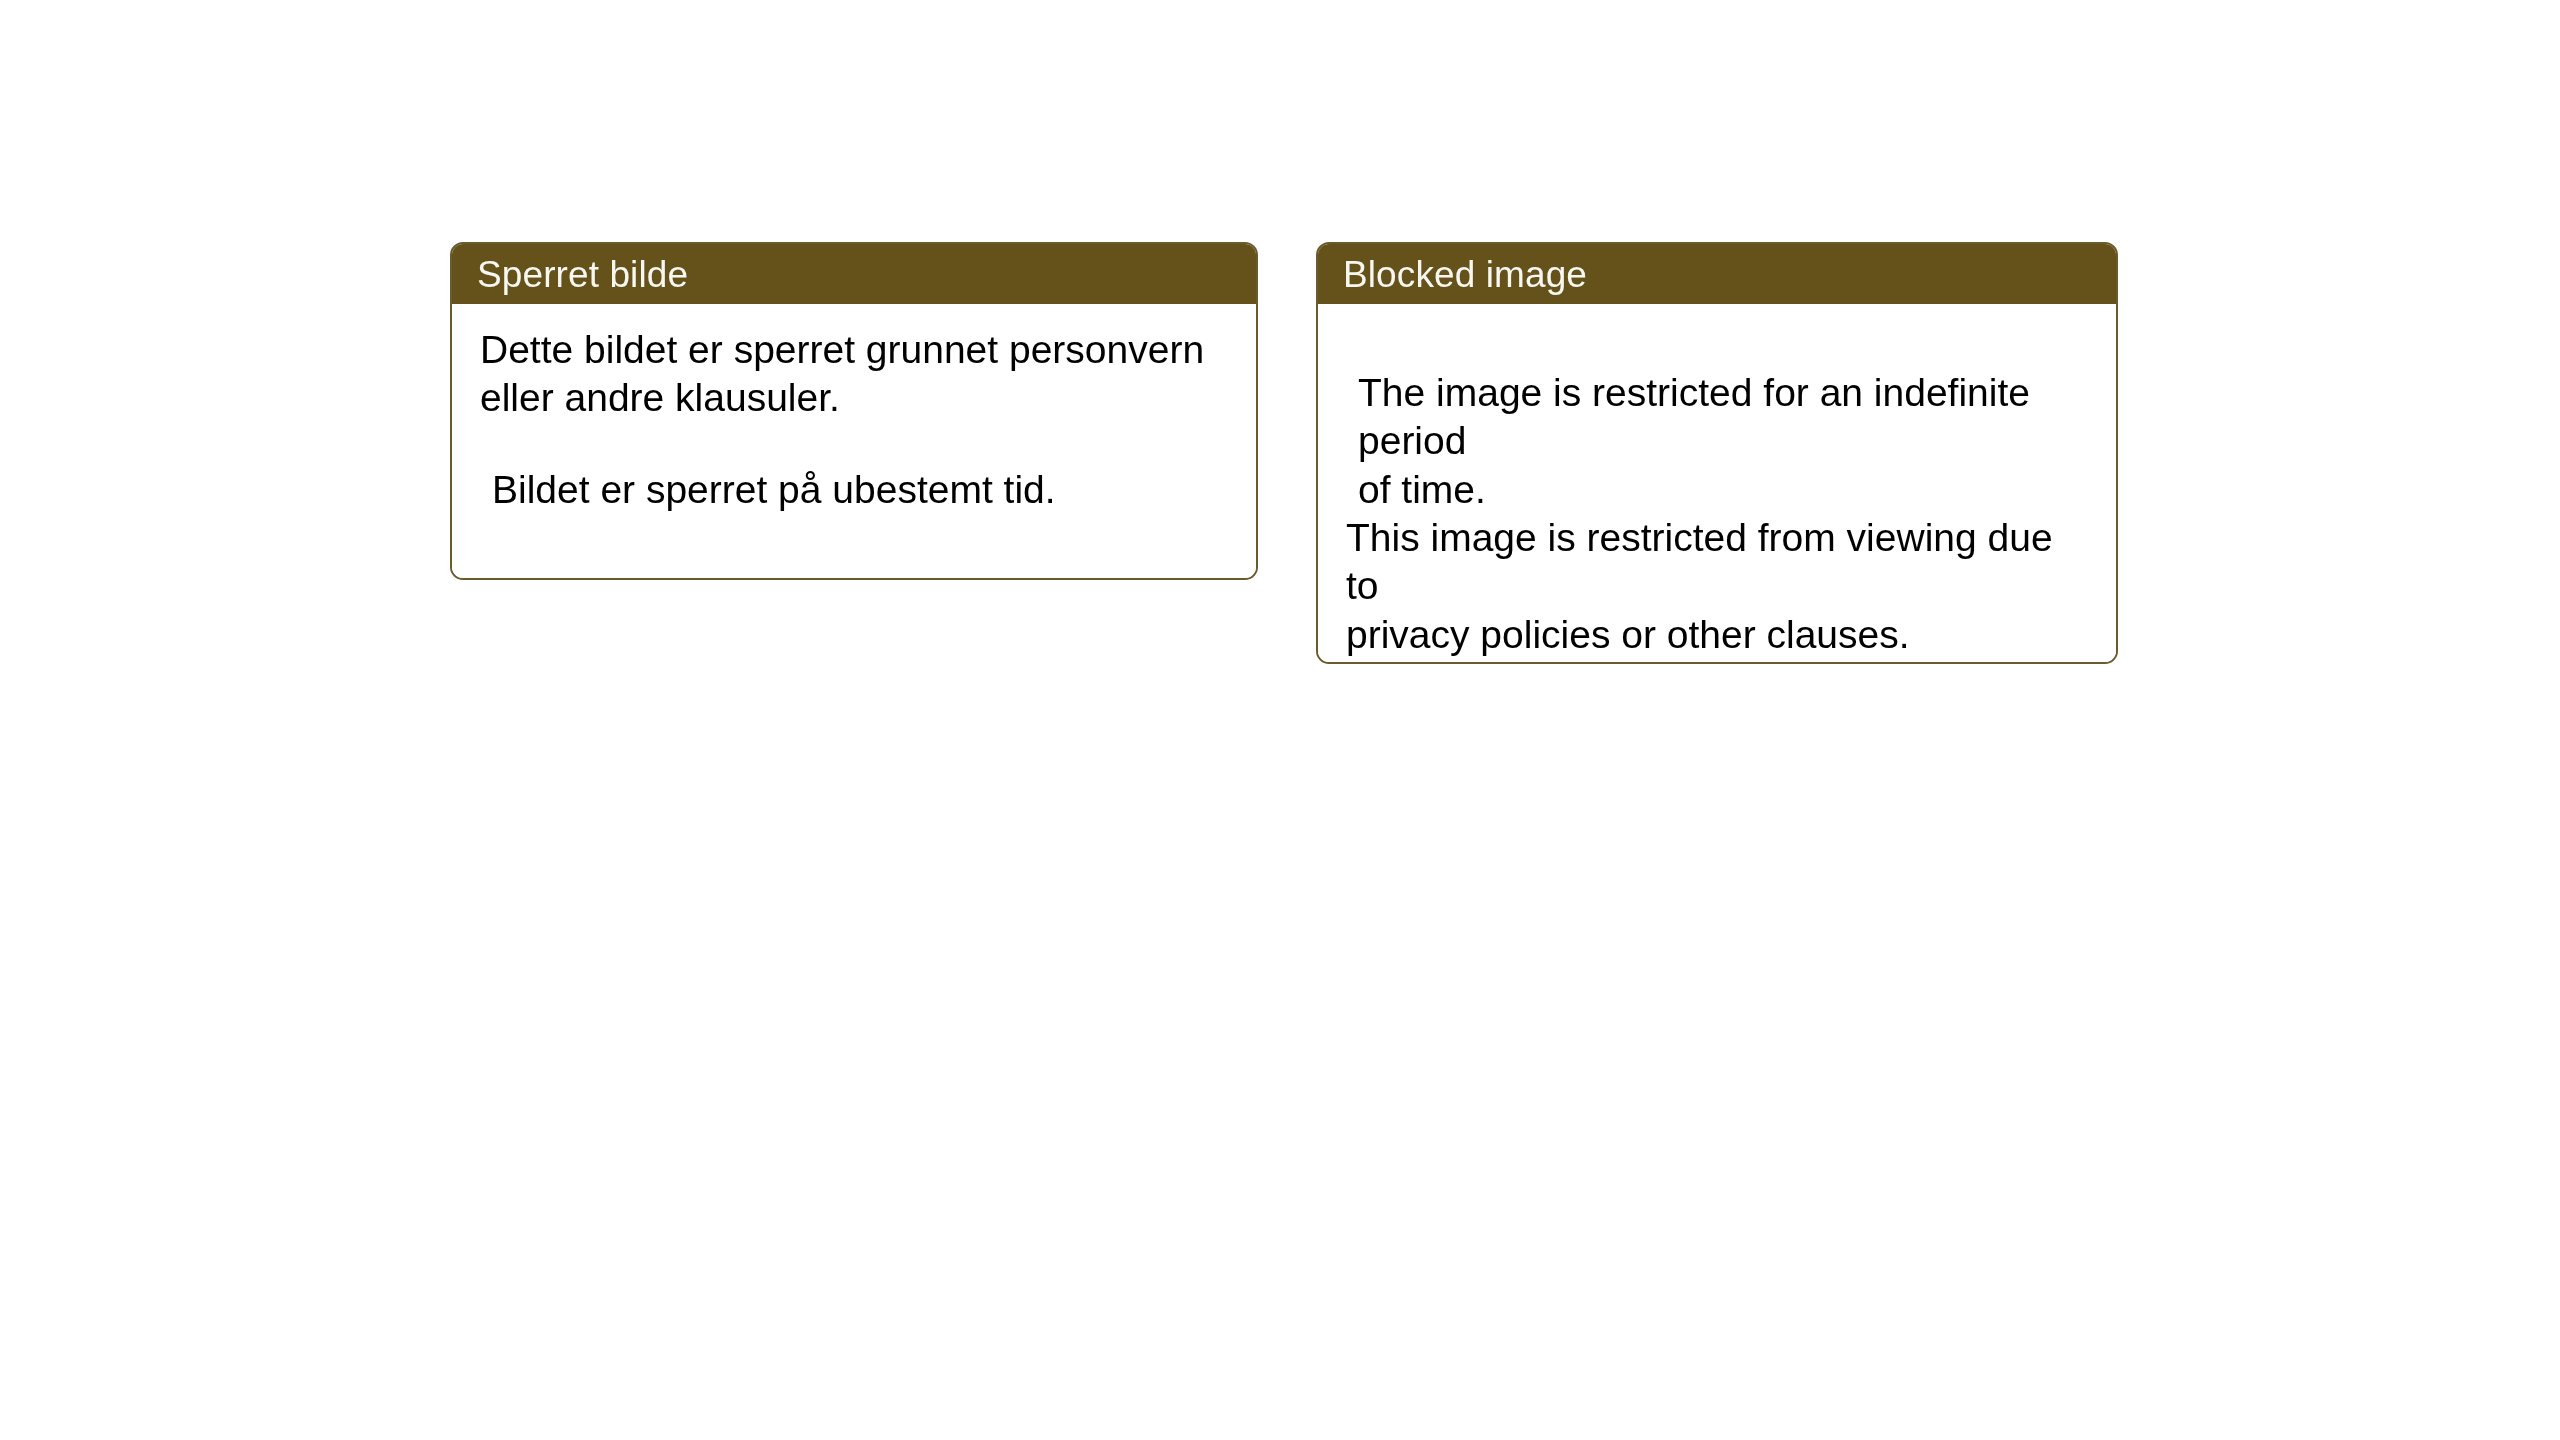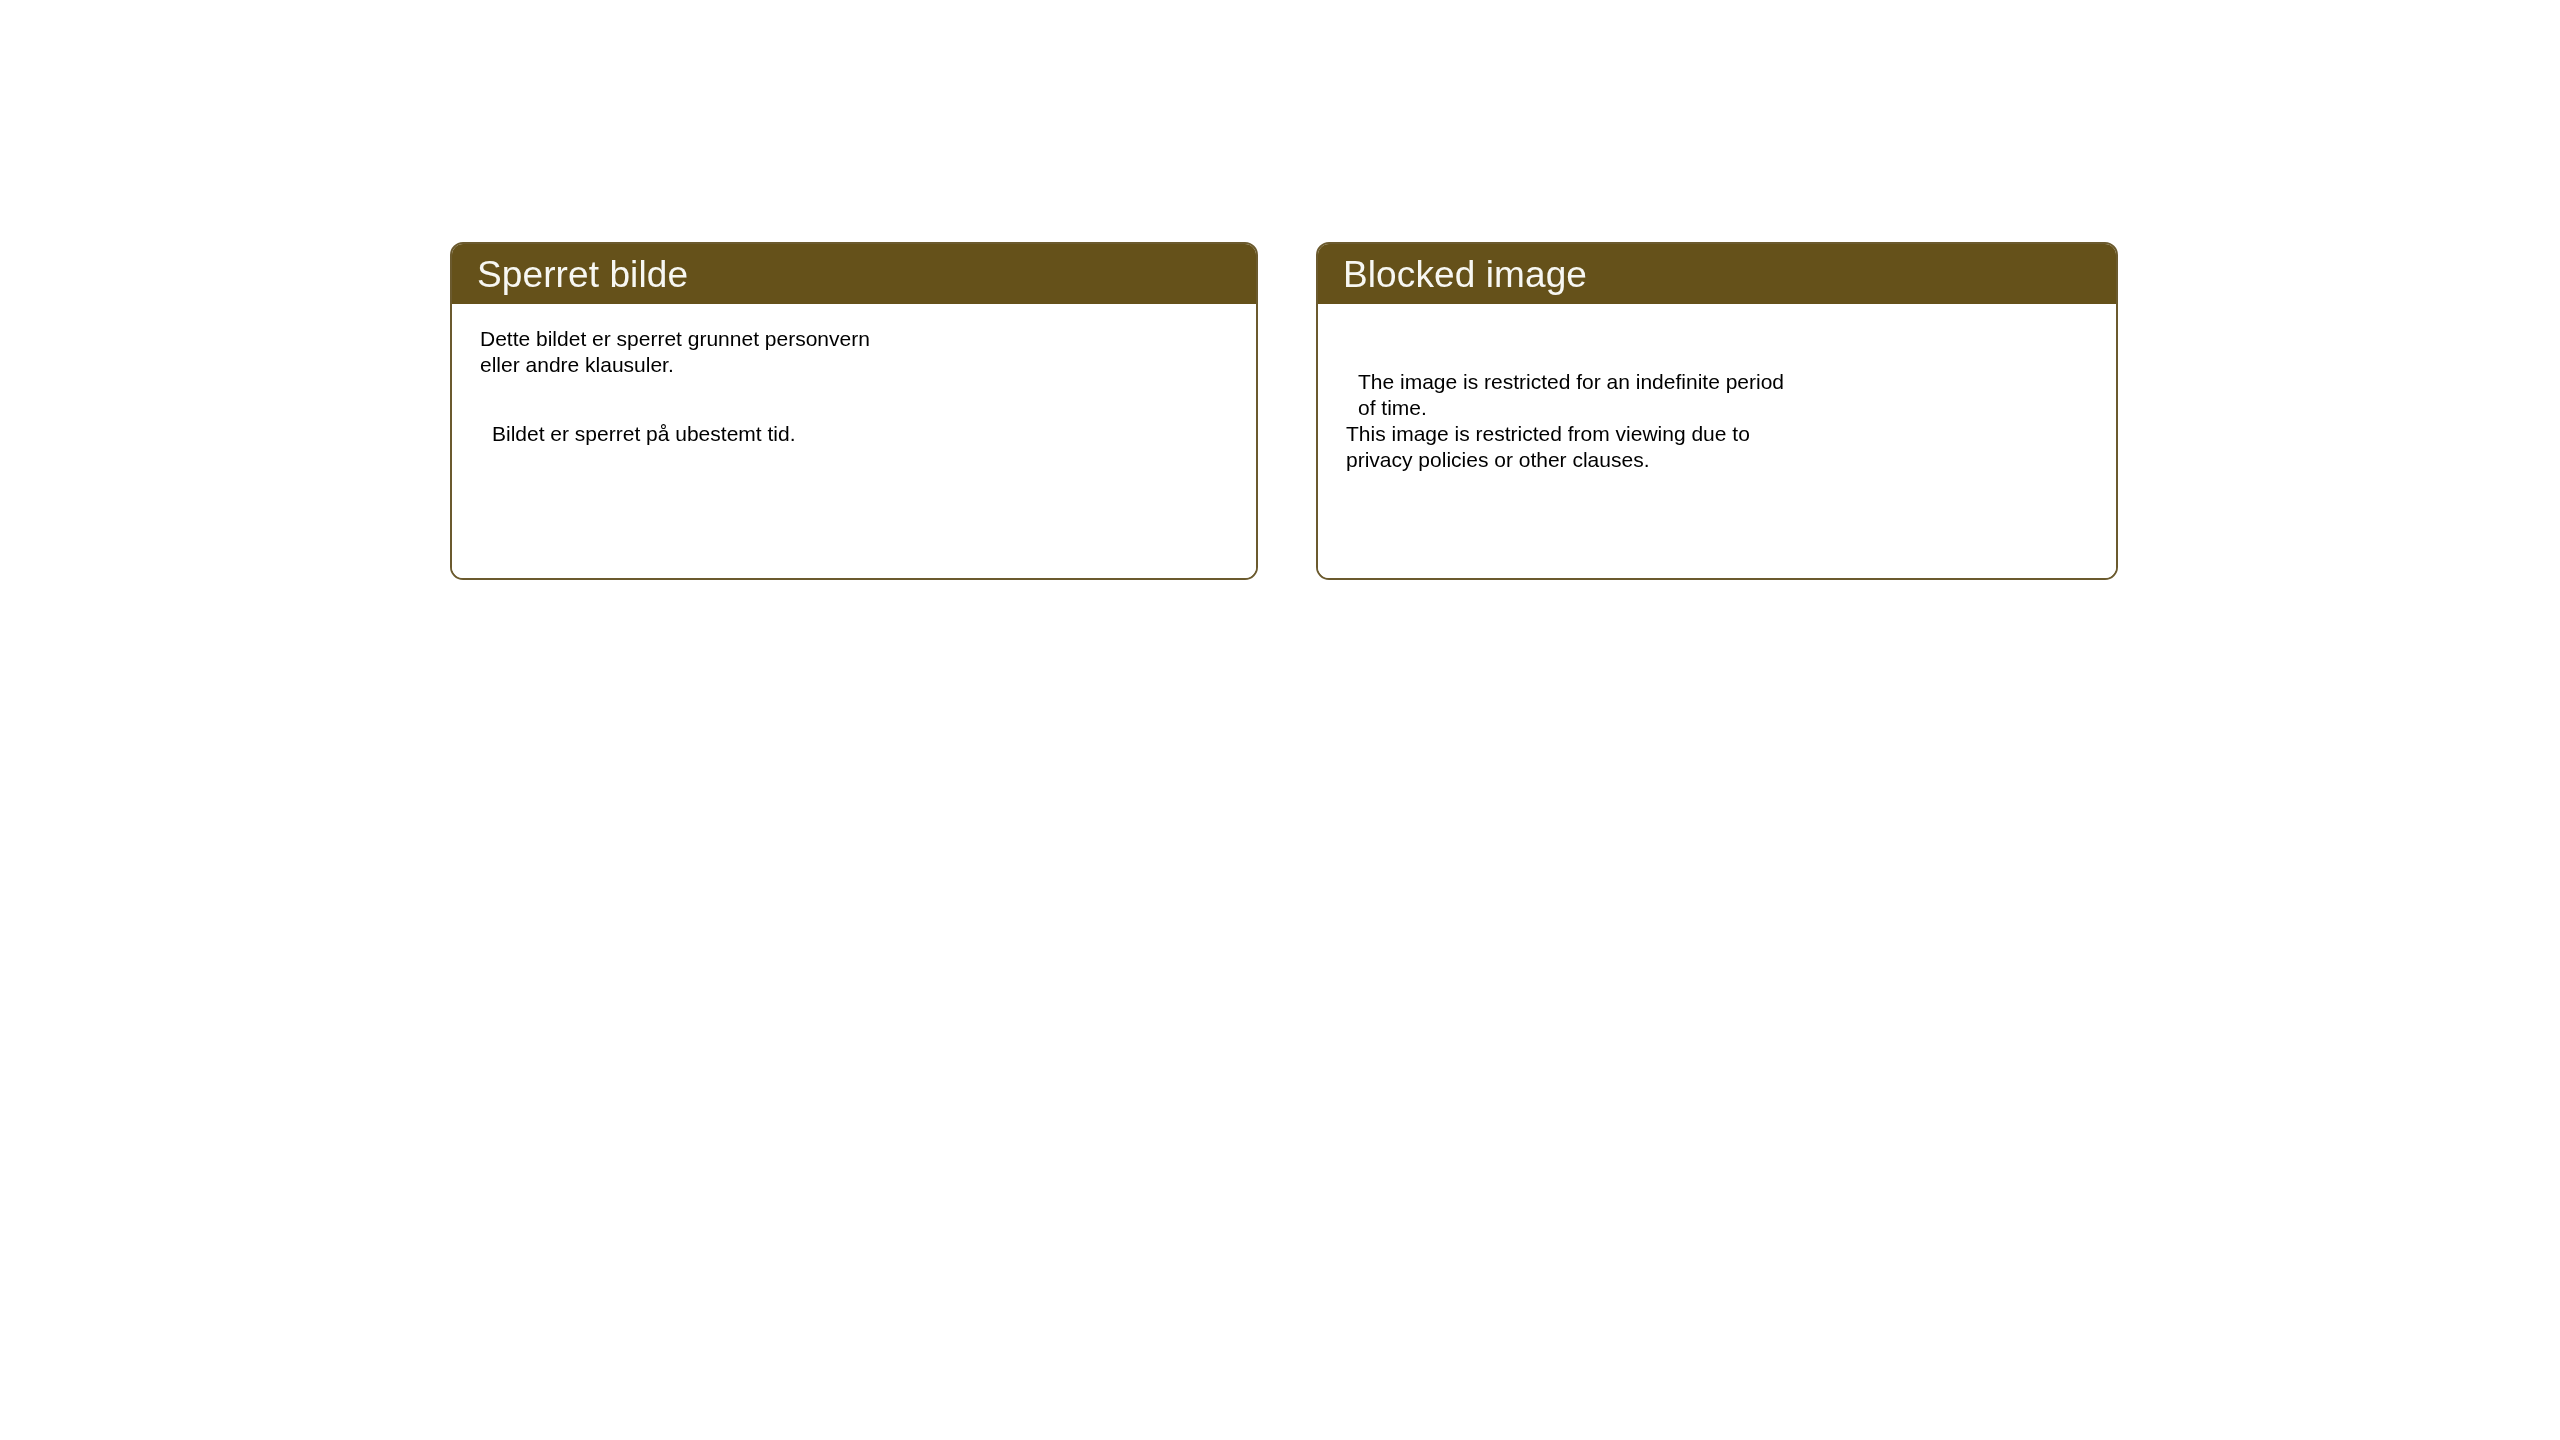--- a/index.html
+++ b/index.html
@@ -44,21 +44,21 @@
     flex-direction: column;
   }
 
   .notice-card.card-norwegian {
     width: 808px;
     height: 338px;
   }
 
   .notice-card.card-english {
     width: 802px;
-    height: 338px;
+    height: 422px;
   }
 
   .card-header {
     background: #65511a;
     height: 60px;
     min-height: 60px;
     display: flex;
     align-items: center;
     padding: 0 0 0 25px;
     box-sizing: border-box;
@@ -75,21 +75,21 @@
 
   .card-body {
     flex: 1;
     background: #ffffff;
     padding: 22px 26px 0 28px;
     box-sizing: border-box;
   }
 
   .card-paragraph {
     color: #000000;
-    font-size: 21px;
+    font-size: 39px;
     line-height: 1.24;
     margin: 0;
     white-space: pre-line;
   }
 
   .card-paragraph.second {
     margin-top: 43px;
     margin-left: 12px;
   }
 </style>

